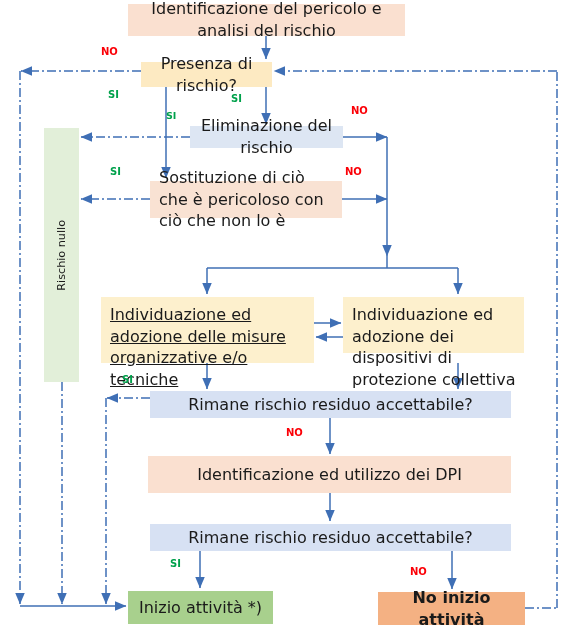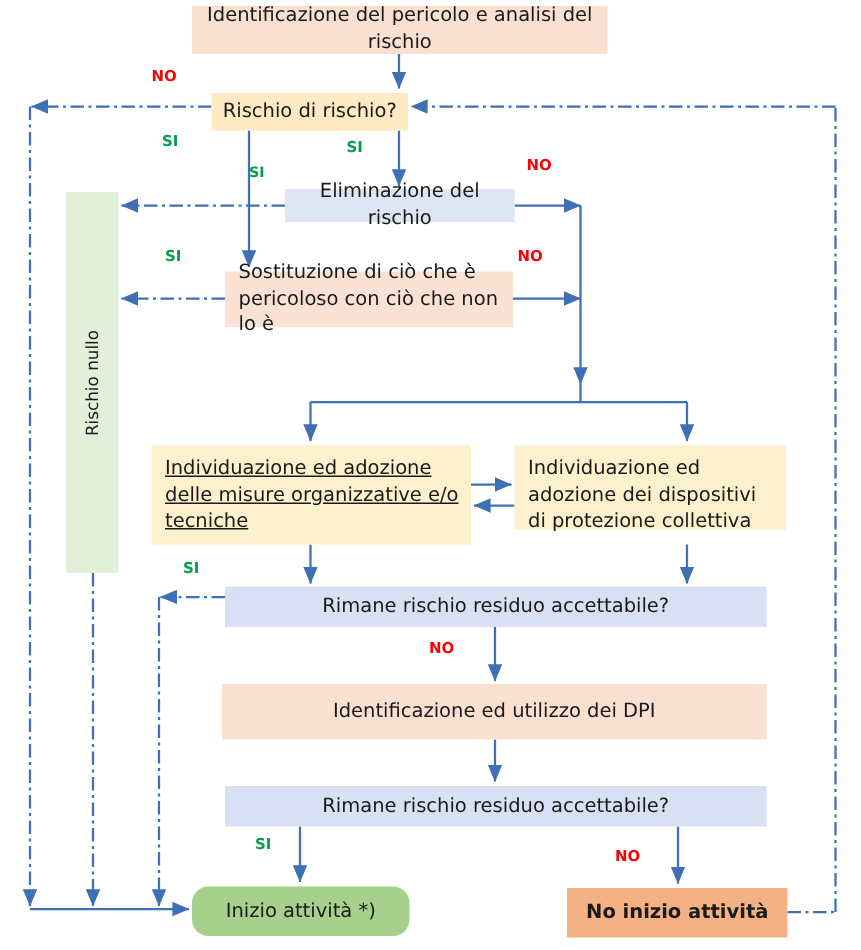--- a/index.html
+++ b/index.html
@@ -1,19 +1,19 @@
 <!DOCTYPE html>
 <html><head>
 <meta charset="utf-8">
 <style>
   html,body{margin:0;padding:0;background:#ffffff;}
   body{font-family:"DejaVu Sans","Liberation Sans",sans-serif;}
   #stage{position:relative;width:574px;height:633px;background:#ffffff;overflow:hidden;}
   .node{position:absolute;box-sizing:border-box;display:flex;align-items:center;
-        font-size:13px;color:#1a1a1a;line-height:1.35;}
+        font-size:16px;color:#1a1a1a;line-height:1.35;}
   .node.center{justify-content:center;text-align:center;}
   .node.left{justify-content:flex-start;text-align:left;padding-left:9px;padding-right:6px;}
   .lbl{position:absolute;font-size:10px;font-weight:600;white-space:nowrap;}
   .lbl.small{font-size:9.5px;}
   .lbl.yes{color:#00a14b;}
   .lbl.no{color:#fb0007;}
   .vtext{position:absolute;box-sizing:border-box;display:flex;align-items:center;justify-content:center;}
   .vtext span{writing-mode:vertical-rl;transform:rotate(180deg);font-size:11.2px;color:#1a1a1a;white-space:nowrap;}
   svg.edges{position:absolute;left:0;top:0;width:574px;height:633px;pointer-events:none;}
 </style>
@@ -78,41 +78,41 @@
 
       <line x1="62" y1="382" x2="62" y2="604" marker-end="url(#ah)"></line>
 
       <line x1="150" y1="398" x2="107" y2="398" marker-end="url(#ah)"></line>
       <line x1="106" y1="398" x2="106" y2="604" marker-end="url(#ah)"></line>
     </g>
   </svg>
 
   <div class="node center" style="left:128px;top:4px;width:277px;height:32px;background:#fae0d0;">Identificazione del pericolo e analisi del rischio</div>
 
-  <div class="node center" style="left:141px;top:62px;width:131px;height:25px;background:#fdeac2;">Rischio di rischio?</div>
+  <div class="node center" style="left:141px;top:62px;width:131px;height:25px;background:#fdeac2;">Presenza di rischio?</div>
 
   <div class="node center" style="left:190px;top:126px;width:153px;height:22px;background:#dde6f3;text-align:center;">Eliminazione del rischio</div>
 
   <div class="node left" style="left:150px;top:181px;width:192px;height:37px;background:#f9e2d3;">Sostituzione di ciò che è pericoloso con ciò che non lo è</div>
 
   <div class="vtext" style="left:44px;top:128px;width:35px;height:254px;background:#e2efd9;">
     <span>Rischio nullo</span>
   </div>
 
   <div class="node left" style="left:101px;top:297px;width:213px;height:66px;background:#fdf0cd;align-items:flex-start;padding-top:7px;text-decoration:underline;">Individuazione ed adozione delle misure organizzative e/o tecniche</div>
 
   <div class="node left" style="left:343px;top:297px;width:181px;height:56px;background:#fdf0cd;align-items:flex-start;padding-top:7px;">Individuazione ed adozione dei dispositivi di protezione collettiva</div>
 
   <div class="node center" style="left:150px;top:391px;width:361px;height:27px;background:#d7e1f3;">Rimane rischio residuo accettabile?</div>
 
   <div class="node center" style="left:148px;top:456px;width:363px;height:37px;background:#fae0d0;">Identificazione ed utilizzo dei DPI</div>
 
   <div class="node center" style="left:150px;top:524px;width:361px;height:27px;background:#d7e1f3;">Rimane rischio residuo accettabile?</div>
 
-  <div class="node center" style="left:128px;top:591px;width:145px;height:33px;background:#a8d08d;border-radius:11px;">Inizio attività *)</div>
+  <div class="node center" style="left:128px;top:591px;width:145px;height:33px;background:#a8d08d;">Inizio attività *)</div>
 
   <div class="node center" style="left:378px;top:592px;width:147px;height:33px;background:#f4b183;font-weight:bold;">No inizio attività</div>
 
   <div class="lbl no" style="left:101px;top:46px;">NO</div>
   <div class="lbl yes" style="left:108px;top:89px;">SI</div>
   <div class="lbl yes small" style="left:166px;top:110px;">SI</div>
   <div class="lbl yes" style="left:231px;top:93px;">SI</div>
   <div class="lbl no" style="left:351px;top:105px;">NO</div>
   <div class="lbl yes" style="left:110px;top:166px;">SI</div>
   <div class="lbl no" style="left:345px;top:166px;">NO</div>

